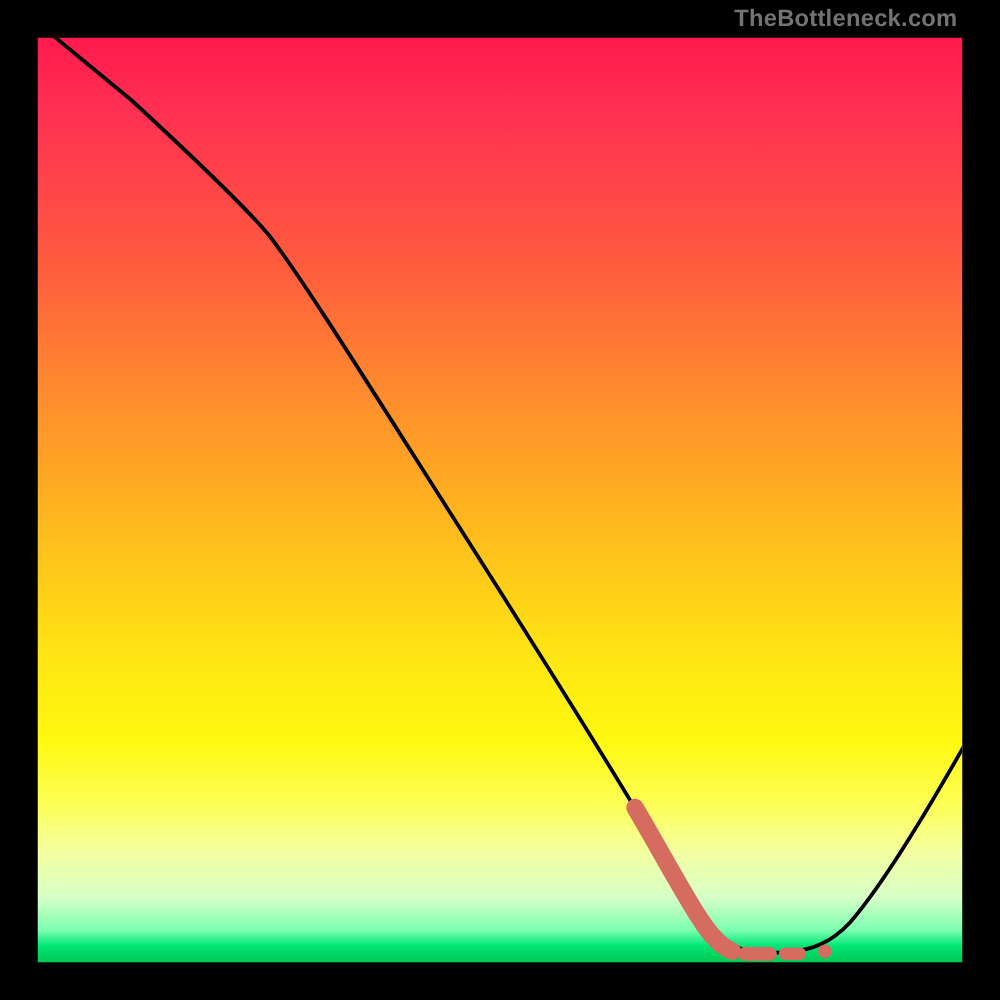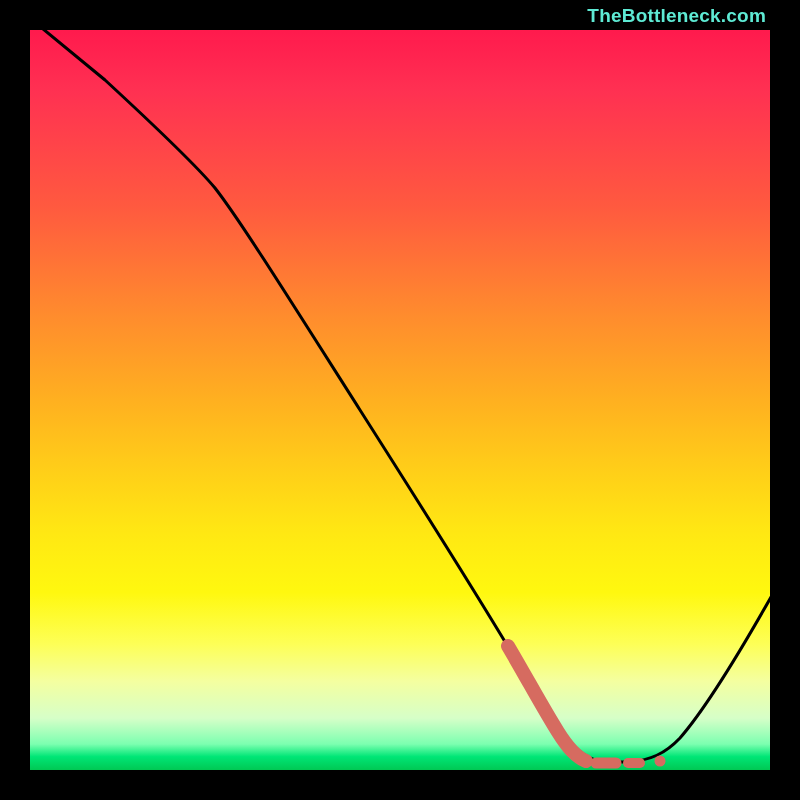--- a/index.html
+++ b/index.html
@@ -51,21 +51,21 @@
     position: absolute;
     left: 0; top: 0;
     width: 740px;
     height: 740px;
   }
   .branding {
     position: absolute;
     right: 34px;
     top: 6px;
     font: 600 19px/1 -apple-system, Segoe UI, Helvetica, Arial, sans-serif;
-    color: #5eead4;
+    color: #737373;
     letter-spacing: 0.2px;
   }
 </style>
 </head>
 <body>
 
 <div class="frame">
   <div class="plot">
     <div class="gradient"></div>
 

